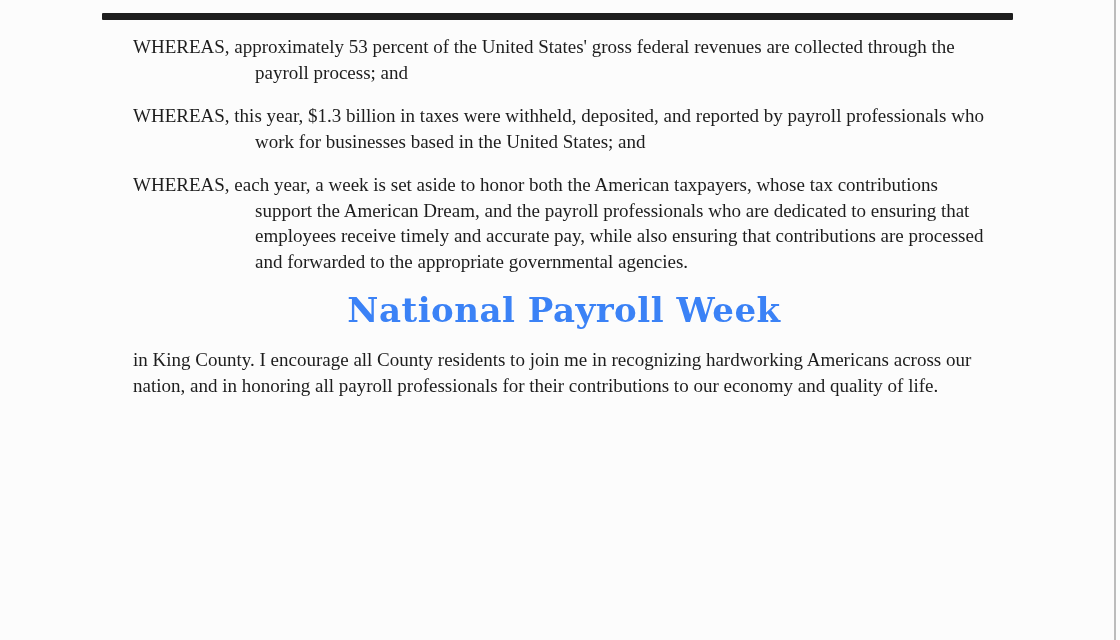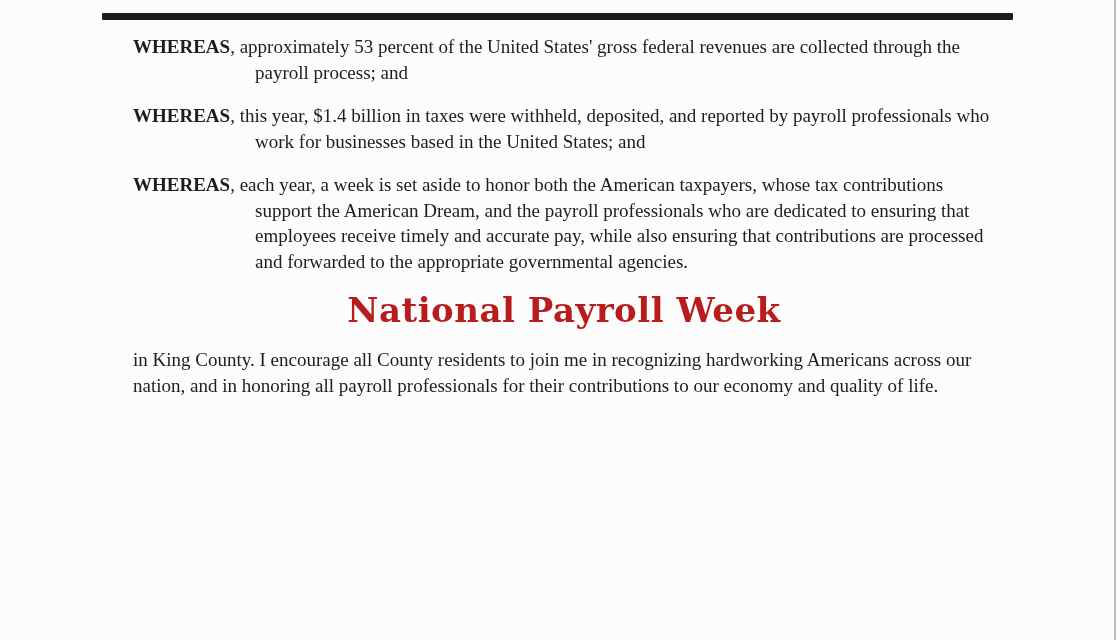--- a/index.html
+++ b/index.html
@@ -46,46 +46,46 @@
 
   p { margin: 0 0 18px 0; }
 
   
   p.clause {
     padding-left: 122px;
     text-indent: -122px;
   }
   p.clause.last { margin-bottom: 8px; }
 
-  .lbl { font-weight: bold; }
+  .lbl { font-weight: normal; }
 
   h1.proc-title {
     font-family: "DejaVu Serif", serif;
     font-weight: bold;
     font-size: 34px;
     line-height: 38px;
     letter-spacing: 0.5px;
     text-align: center;
-    color: #b91c1c;
+    color: #3b82f6;
     margin: 17px 0 18px 0;
   }
 
   p.closing { margin: 0; }
 </style>
 </head>
 <body>
 
 <div class="top-rule"></div>
 <div class="scan-line"></div>
 
 <div class="doc">
 
   <p class="clause"><span class="lbl">WHEREAS</span><span>, approximately 53 percent of the United States' gross federal revenues are collected through the payroll process; and</span></p>
 
-  <p class="clause"><span class="lbl">WHEREAS</span><span>, this year, $1.4 billion in taxes were withheld, deposited, and reported by payroll professionals who work for businesses based in the United States; and</span></p>
+  <p class="clause"><span class="lbl">WHEREAS</span><span>, this year, $1.3 billion in taxes were withheld, deposited, and reported by payroll professionals who work for businesses based in the United States; and</span></p>
 
 
 
   <p class="clause last"><span class="lbl">WHEREAS</span><span>, each year, a week is set aside to honor both the American taxpayers, whose tax contributions support the American Dream, and the payroll professionals who are dedicated to ensuring that employees receive timely and accurate pay, while also ensuring that contributions are processed and forwarded to the appropriate governmental agencies.</span></p>
 
 
   <h1 class="proc-title">National Payroll Week</h1>
 
   <p class="closing">in King County. I encourage all County residents to join me in recognizing hardworking Americans across our nation, and in honoring all payroll professionals for their contributions to our economy and quality of life.</p>
 

